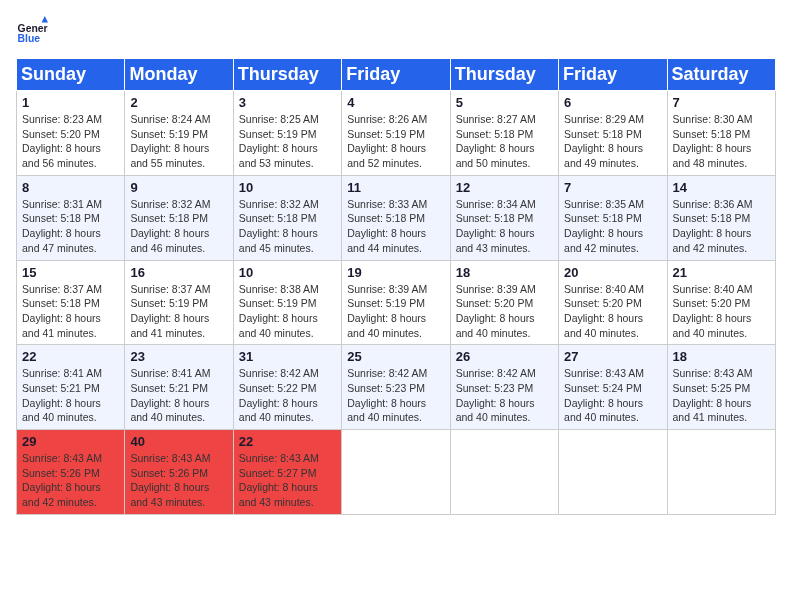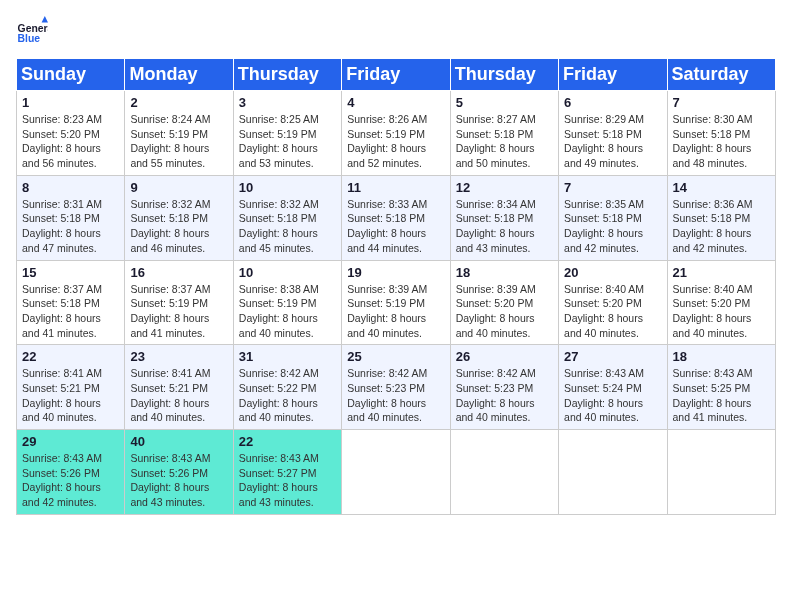--- a/index.html
+++ b/index.html
@@ -75,21 +75,21 @@
       margin-bottom: 2px;
     }
     .day-info {
       color: #333;
       line-height: 1.4;
     }
     .empty-cell {
       background: #fff !important;
     }
     .last-row td {
-      background: #5eead4;
+      background: #ef4444;
     }
   </style>
 </head>
 <body>
 
 <div class="header">
   <div class="logo">
     <svg class="logo-icon" viewBox="0 0 40 40" xmlns="http://www.w3.org/2000/svg">
       <text x="2" y="20" font-size="13" font-weight="bold" fill="#1a1a2e">General</text>
       <text x="2" y="33" font-size="13" font-weight="bold" fill="#2563eb">Blue</text>

